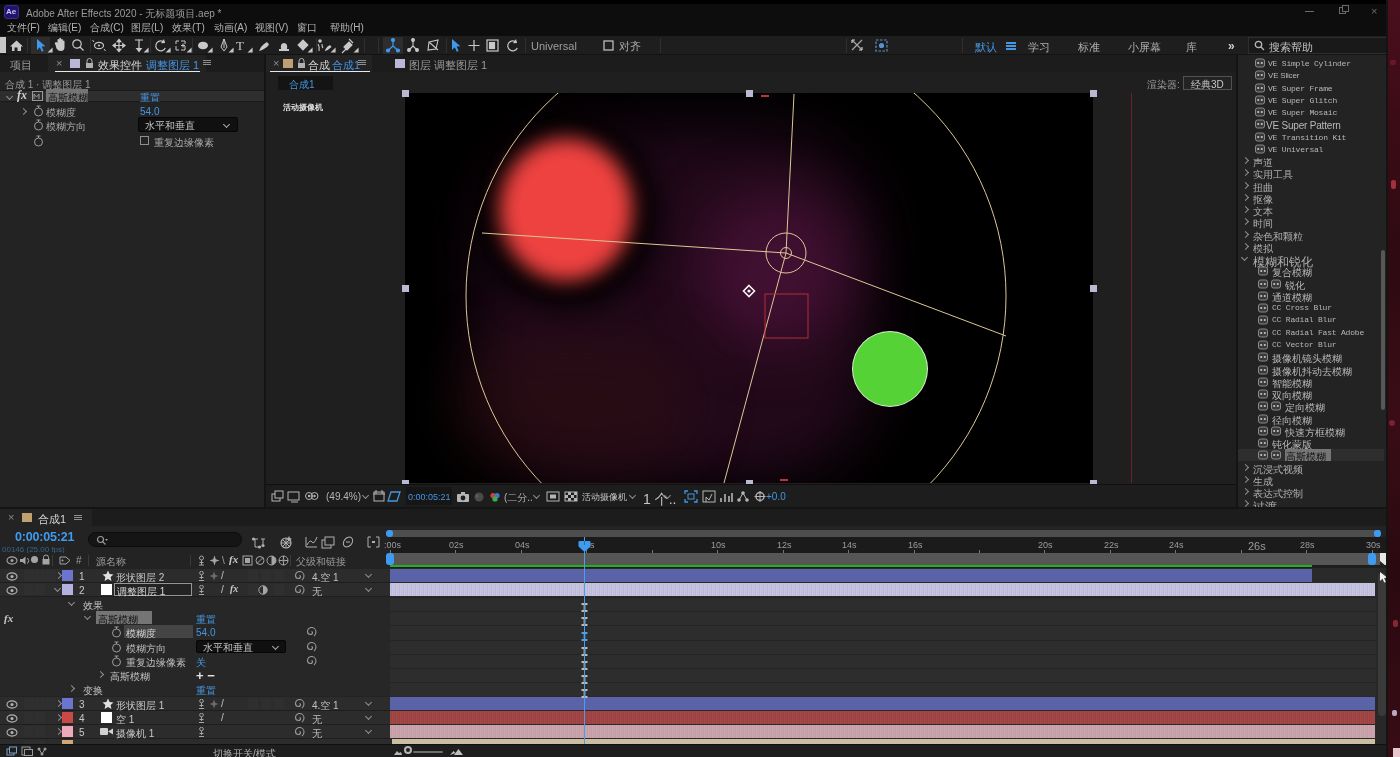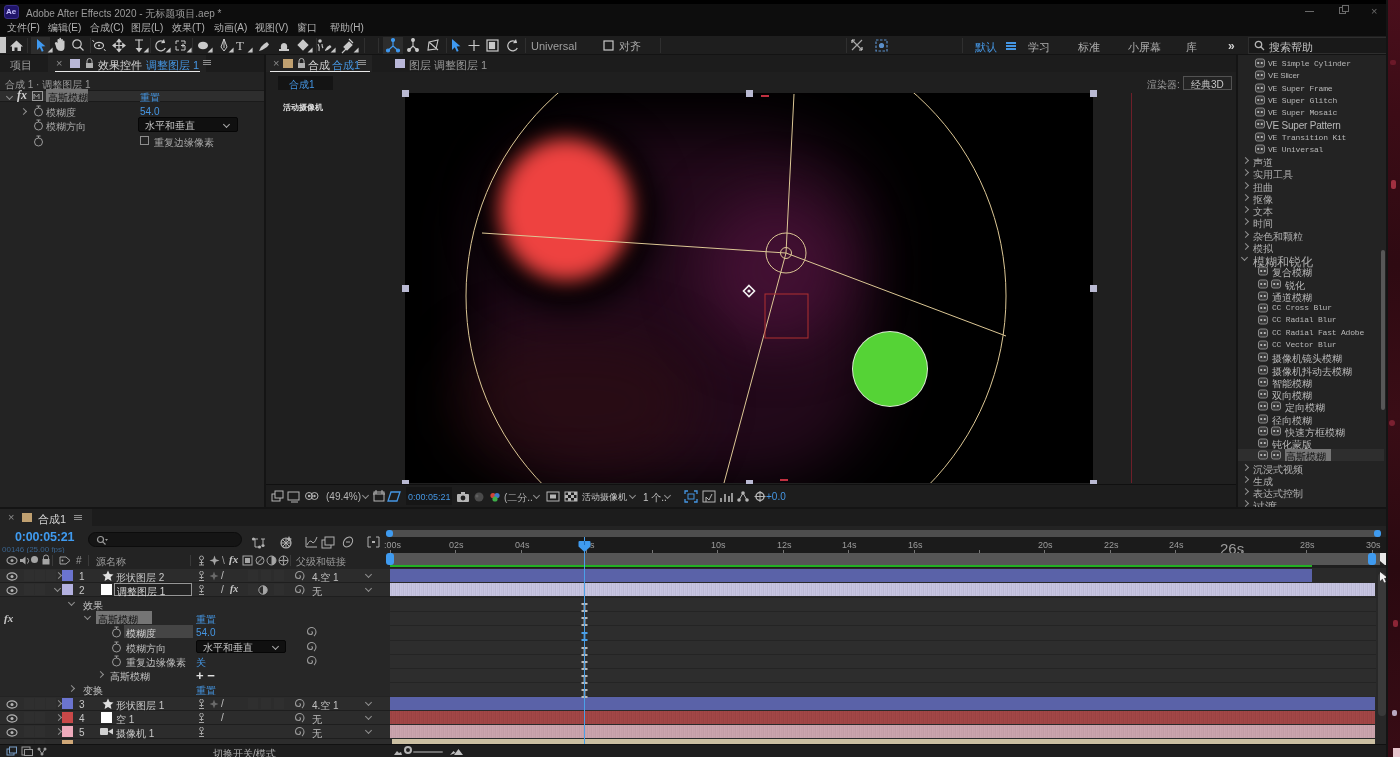--- a/index.html
+++ b/index.html
@@ -303,21 +303,21 @@
           <rect x="1" y="2" width="12" height="9" fill="none" stroke="#b5b5b5"></rect>
           <rect x="4" y="2" width="3" height="3" fill="#b5b5b5"></rect>
           <rect x="10" y="2" width="3" height="3" fill="#b5b5b5"></rect>
           <rect x="7" y="5" width="3" height="3" fill="#b5b5b5"></rect>
           <rect x="1" y="5" width="3" height="3" fill="#b5b5b5"></rect>
           <rect x="4" y="8" width="3" height="3" fill="#b5b5b5"></rect>
           <rect x="10" y="8" width="3" height="3" fill="#b5b5b5"></rect>
         </svg>
   <div class="abs" style="left:316px;top:6px;color:#c5c5c5;font-size:9px">活动摄像机</div>
         <span class="chev d" style="position:absolute;left:364px;top:8px"></span>
-  <div class="abs" style="left:377px;top:6px;color:#c5c5c5;font-size:10px">1 个..</div>
+  <div class="abs" style="left:377px;top:6px;color:#c5c5c5;font-size:14px">1 个..</div>
         <span class="chev d" style="position:absolute;left:399px;top:8px"></span>
   <svg class="abs" style="left:418px;top:5px" width="15" height="13">
           <path d="M1,4 v-3 h3 M10,1 h3 v3 M13,9 v3 h-3 M4,12 h-3 v-3" stroke="#4596e3" fill="none" stroke-width="1.3"></path>
           <rect x="4" y="4" width="6" height="5" fill="none" stroke="#4596e3"></rect>
         </svg>
   <svg class="abs" style="left:436px;top:5px" width="15" height="13">
           <rect x="1" y="1" width="12" height="11" fill="none" stroke="#b5b5b5"></rect>
           <path d="M4,12 v-5 l3,3 3-6" stroke="#b5b5b5" fill="none"></path>
         </svg>
   <svg class="abs" style="left:453px;top:5px" width="15" height="13">
@@ -600,21 +600,21 @@
  <div class="abs" style="left:908px;top:31px;font-size:9px;color:#9c9c9c">16s</div>
  <div class="abs" style="left:914px;top:41px;width:1px;height:4px;background:#777"></div>
  <div class="abs" style="left:973px;top:43px;font-size:15px;color:#9c9c9c">18s</div>
  <div class="abs" style="left:979px;top:41px;width:1px;height:4px;background:#777"></div>
  <div class="abs" style="left:1038px;top:31px;font-size:9px;color:#9c9c9c">20s</div>
  <div class="abs" style="left:1044px;top:41px;width:1px;height:4px;background:#777"></div>
  <div class="abs" style="left:1104px;top:31px;font-size:9px;color:#9c9c9c">22s</div>
  <div class="abs" style="left:1110px;top:41px;width:1px;height:4px;background:#777"></div>
  <div class="abs" style="left:1169px;top:31px;font-size:9px;color:#9c9c9c">24s</div>
  <div class="abs" style="left:1175px;top:41px;width:1px;height:4px;background:#777"></div>
- <div class="abs" style="left:1220px;top:31px;font-size:15px;color:#9c9c9c">26s</div>
+ <div class="abs" style="left:1248px;top:31px;font-size:11px;color:#9c9c9c">26s</div>
  <div class="abs" style="left:1241px;top:41px;width:1px;height:4px;background:#777"></div>
  <div class="abs" style="left:1300px;top:31px;font-size:9px;color:#9c9c9c">28s</div>
  <div class="abs" style="left:1306px;top:41px;width:1px;height:4px;background:#777"></div>
  <div class="abs" style="left:1366px;top:31px;font-size:9px;color:#9c9c9c">30s</div>
  <div class="abs" style="left:1372px;top:41px;width:1px;height:4px;background:#777"></div>
  <div class="abs" style="left:0;top:44px;width:390px;height:15px;background:#232323"></div>
  <svg class="abs" style="left:6px;top:47px" width="12" height="9">
         <ellipse cx="6" cy="4.5" rx="5" ry="3.6" fill="none" stroke="#a5a5a5" stroke-width="1.1"></ellipse>
         <circle cx="6" cy="4.5" r="1.5" fill="#a5a5a5"></circle>
       </svg>

